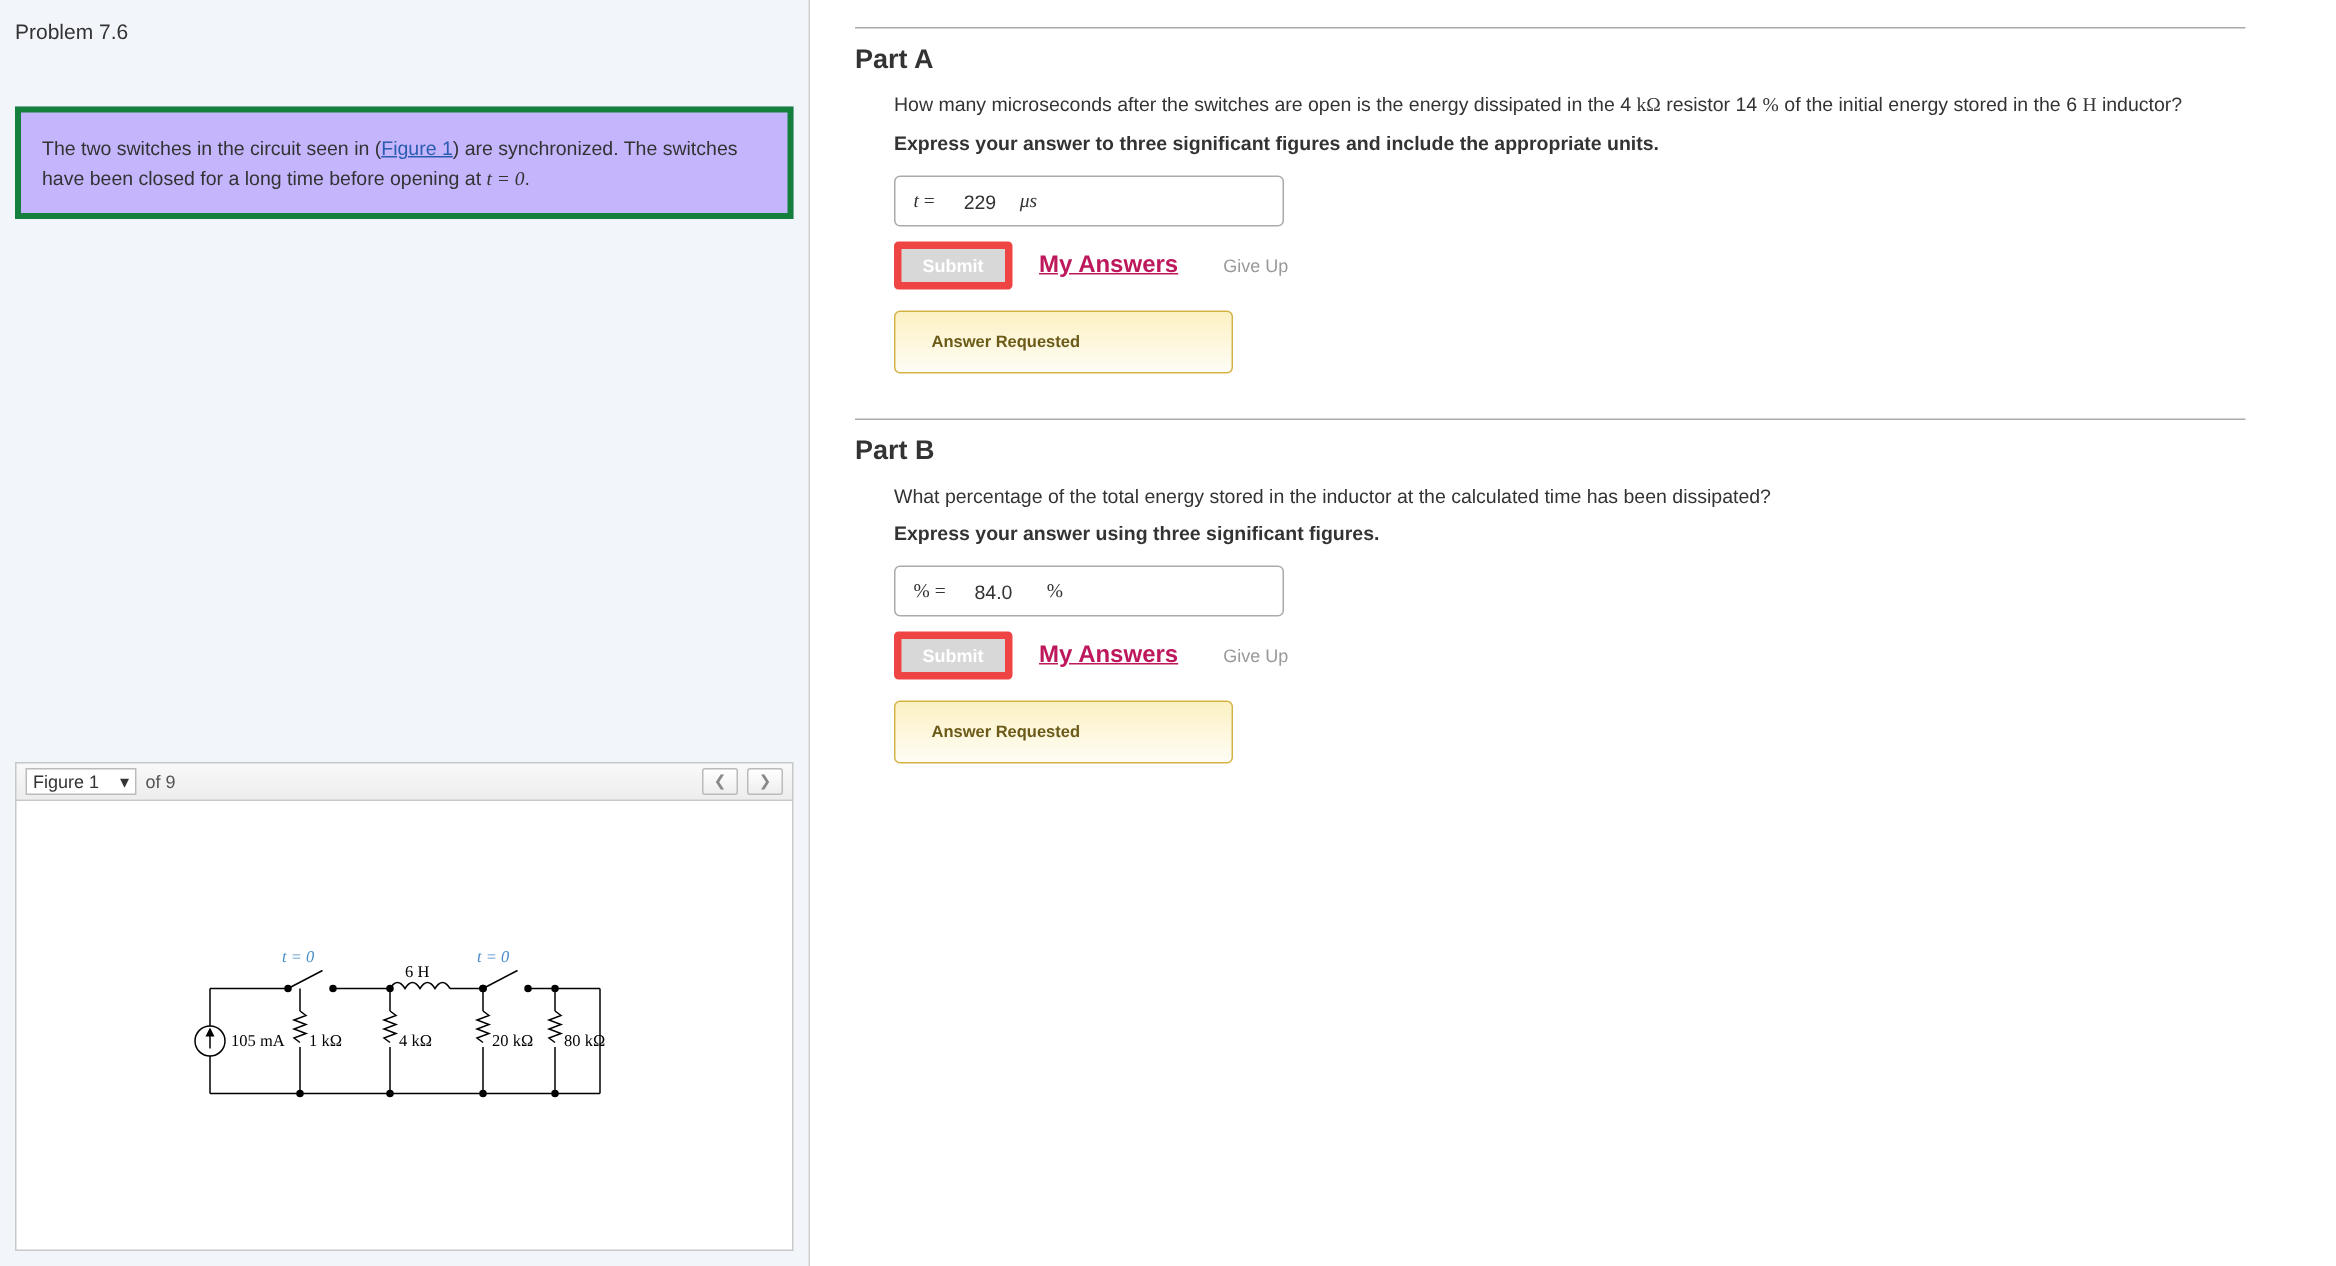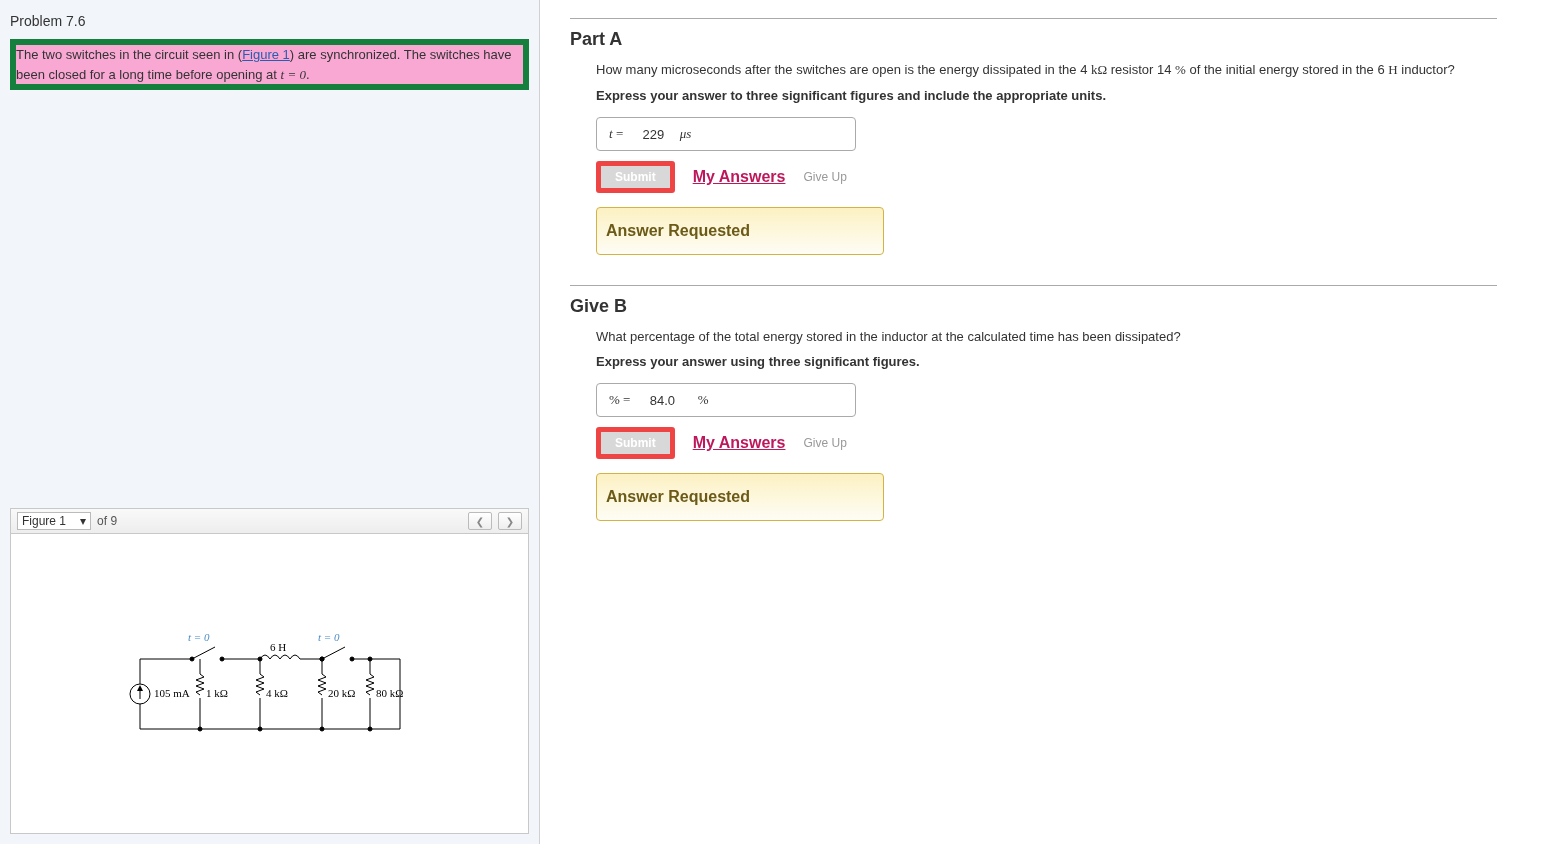--- a/index.html
+++ b/index.html
@@ -12,29 +12,31 @@
       height: 844px;
       width: 1557px;
     }
     .left-panel {
       width: 540px;
       background: #f2f6fb;
       border-right: 1px solid #d0d0d0;
       padding: 10px;
       display: flex;
       flex-direction: column;
+      gap: 32px;
     }
     .problem-title {
       font-size: 14px;
       color: #333;
       padding: 3px 0 10px 0;
     }
     .problem-description {
-      border: 6px solid #15803d;
-      background: #f9a8d4;
+      border: 4px solid #15803d;
+      background: #c4b5fd;
+      padding: 14px;
       font-size: 13px;
       line-height: 1.5;
       color: #333;
     }
     .problem-description a {
       color: #2a5db0;
       text-decoration: underline;
     }
     .math-var { font-style: italic; font-family: 'Times New Roman', serif; }
     .figure-area {
@@ -151,30 +153,31 @@
       color: #be185d;
       text-decoration: underline;
       font-size: 16px;
       font-weight: bold;
       cursor: pointer;
     }
     .giveup-btn {
       color: #999;
       font-size: 12px;
       cursor: pointer;
+      margin-left: 12px;
     }
     .status-box {
-      width: 288px;
+      width: 226px;
       border: 1px solid #d4b344;
       border-radius: 4px;
       background: linear-gradient(#fcf1c3, #fefdf5);
-      padding: 14px 9px;
+      padding: 14px 24px;
       font-weight: bold;
       color: #6b5a18;
-      font-size: 16px;
+      font-size: 11px;
     }
     .serif { font-family: 'Times New Roman', serif; }
     .circuit-svg text { font-family: 'Times New Roman', serif; font-size: 11px; }
   </style>
 </head>
 <body>
 
 <div class="left-panel">
   <div class="problem-title">Problem 7.6</div>
   <div class="problem-description">
@@ -278,21 +281,21 @@
       <div class="button-row">
         <button class="submit-btn">Submit</button>
         <span class="link-btn">My Answers</span>
         <span class="giveup-btn">Give Up</span>
       </div>
       <div class="status-box">Answer Requested</div>
     </div>
   </div>
 
   <div class="part-section">
-    <div class="part-title">Give B</div>
+    <div class="part-title">Part B</div>
     <div class="part-body">
       <div class="question">What percentage of the total energy stored in the inductor at the calculated time has been dissipated?</div>
       <div class="instruction">Express your answer using three significant figures.</div>
       <div class="answer-box">
         <span class="answer-value"><span>%</span> <span>=</span></span>
         &nbsp;&nbsp;<span>84.0</span>&nbsp;&nbsp;&nbsp;
         <span class="serif">%</span>
       </div>
       <div class="button-row">
         <button class="submit-btn">Submit</button>

